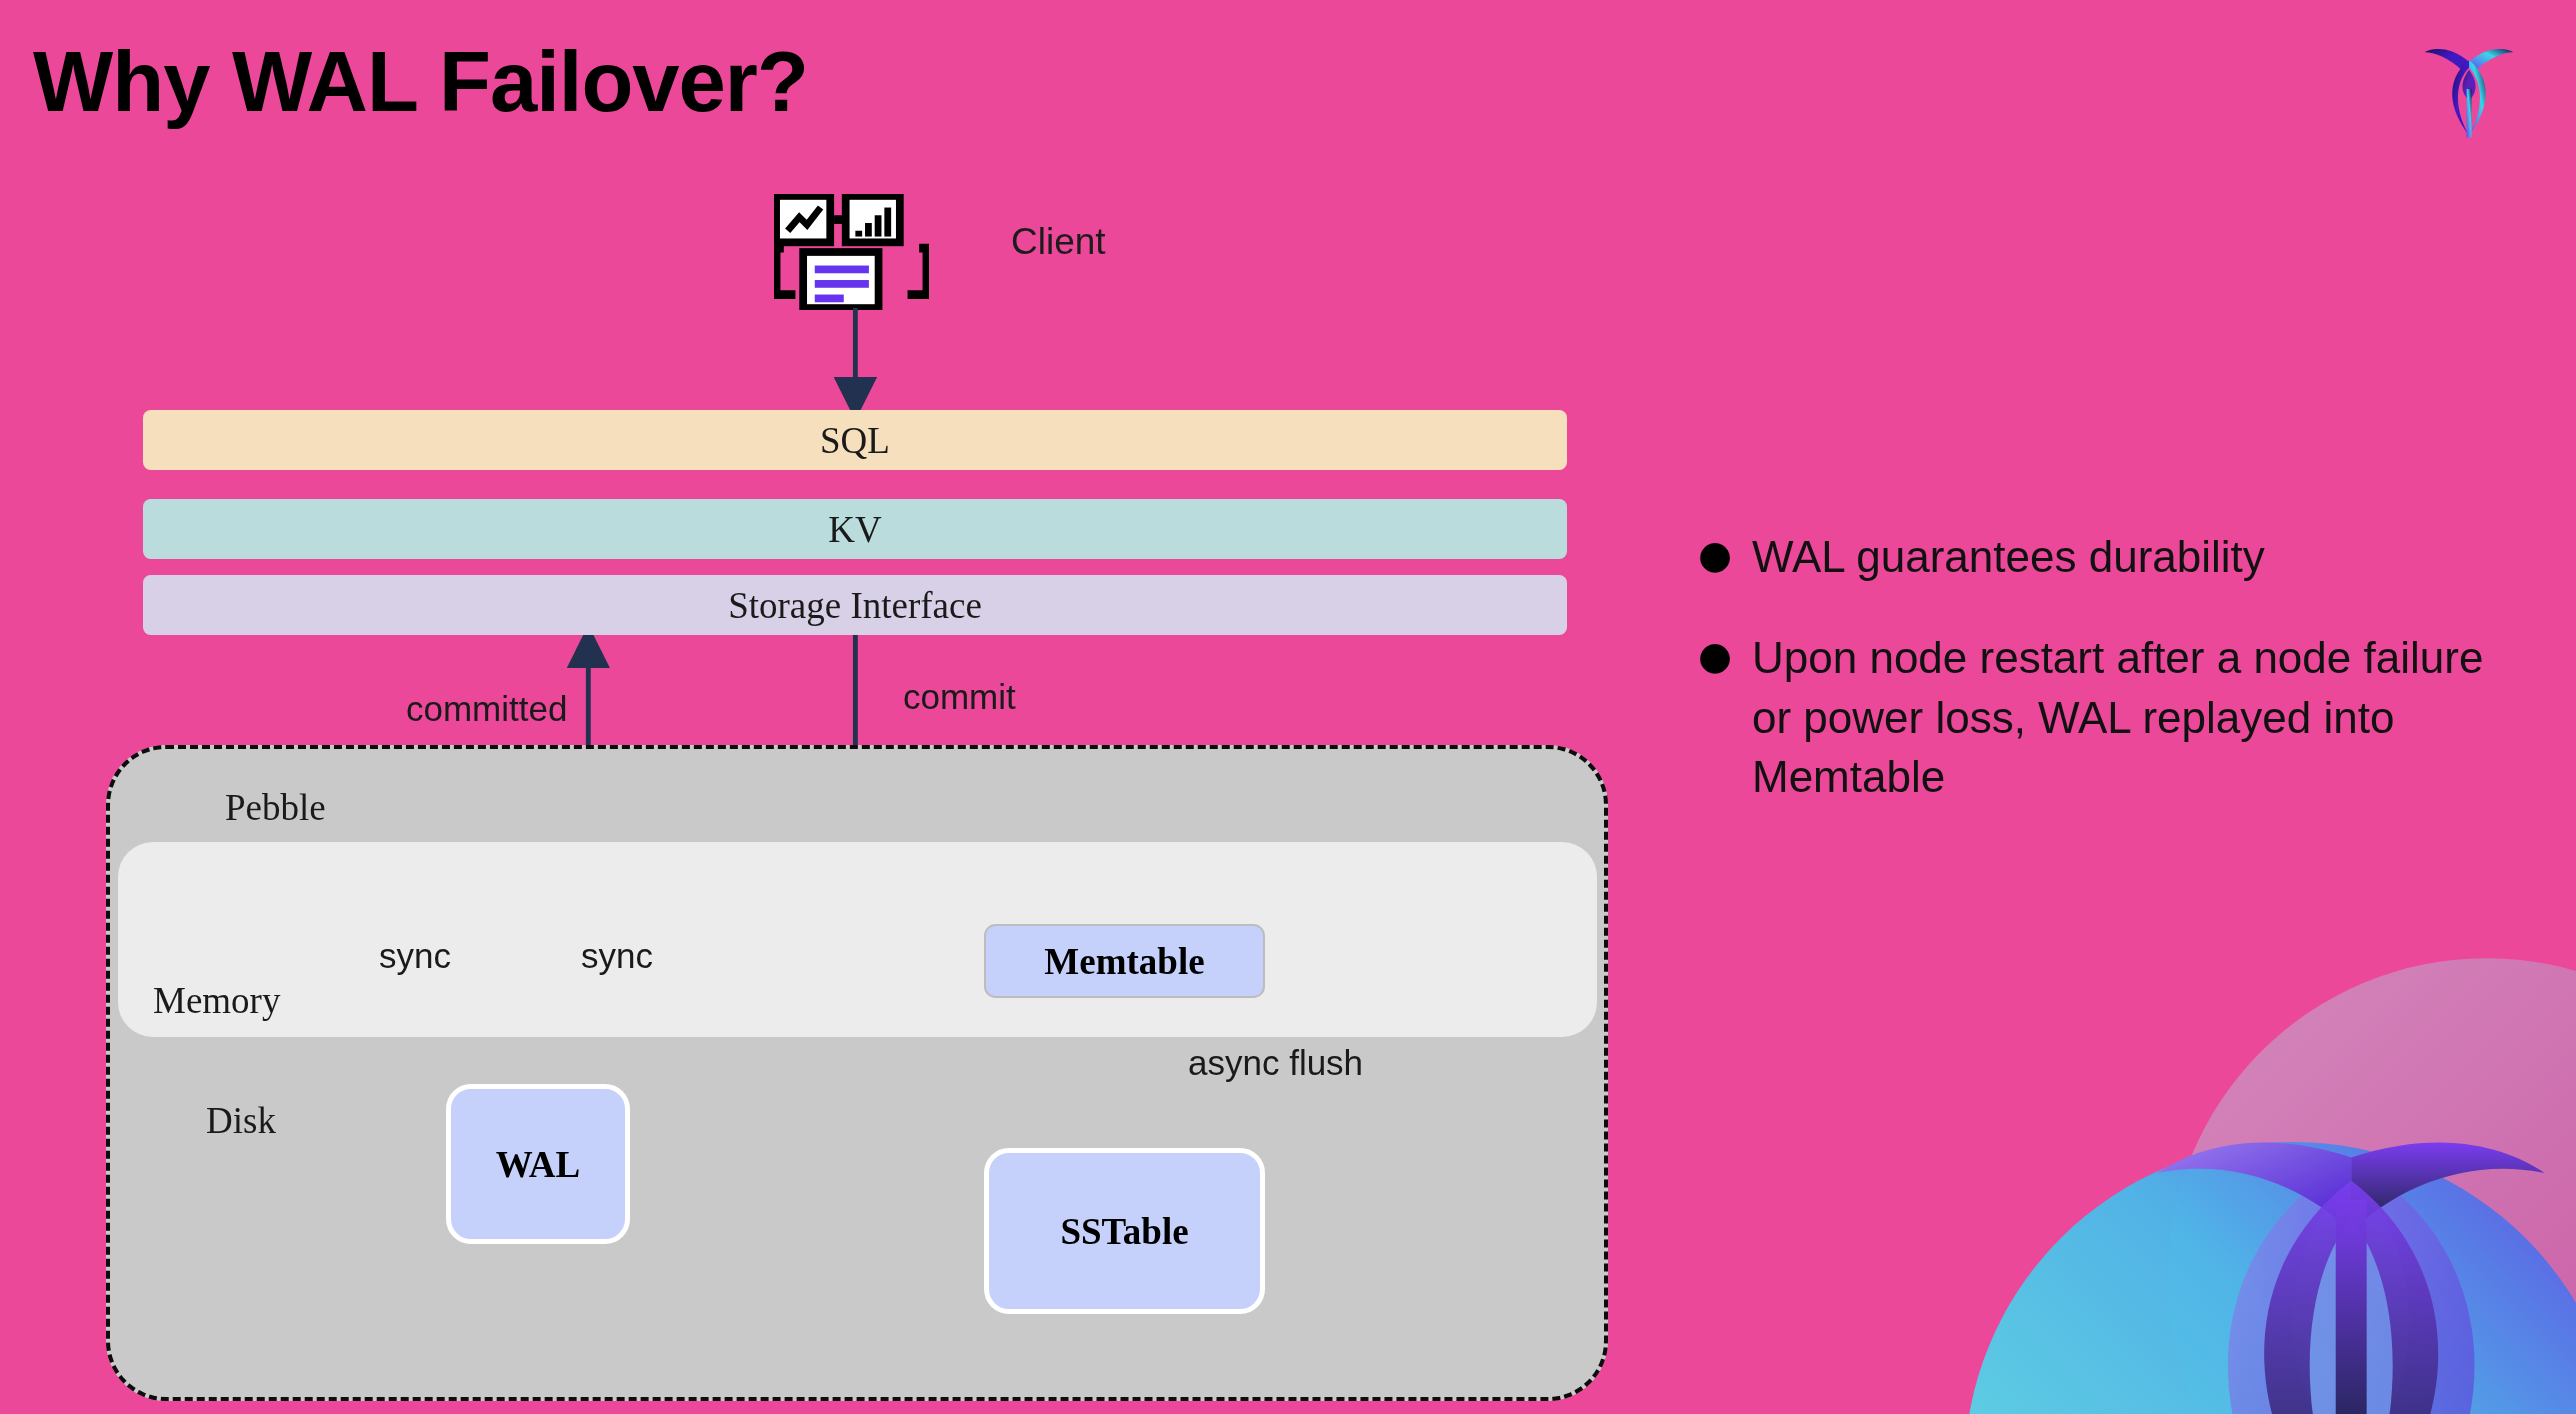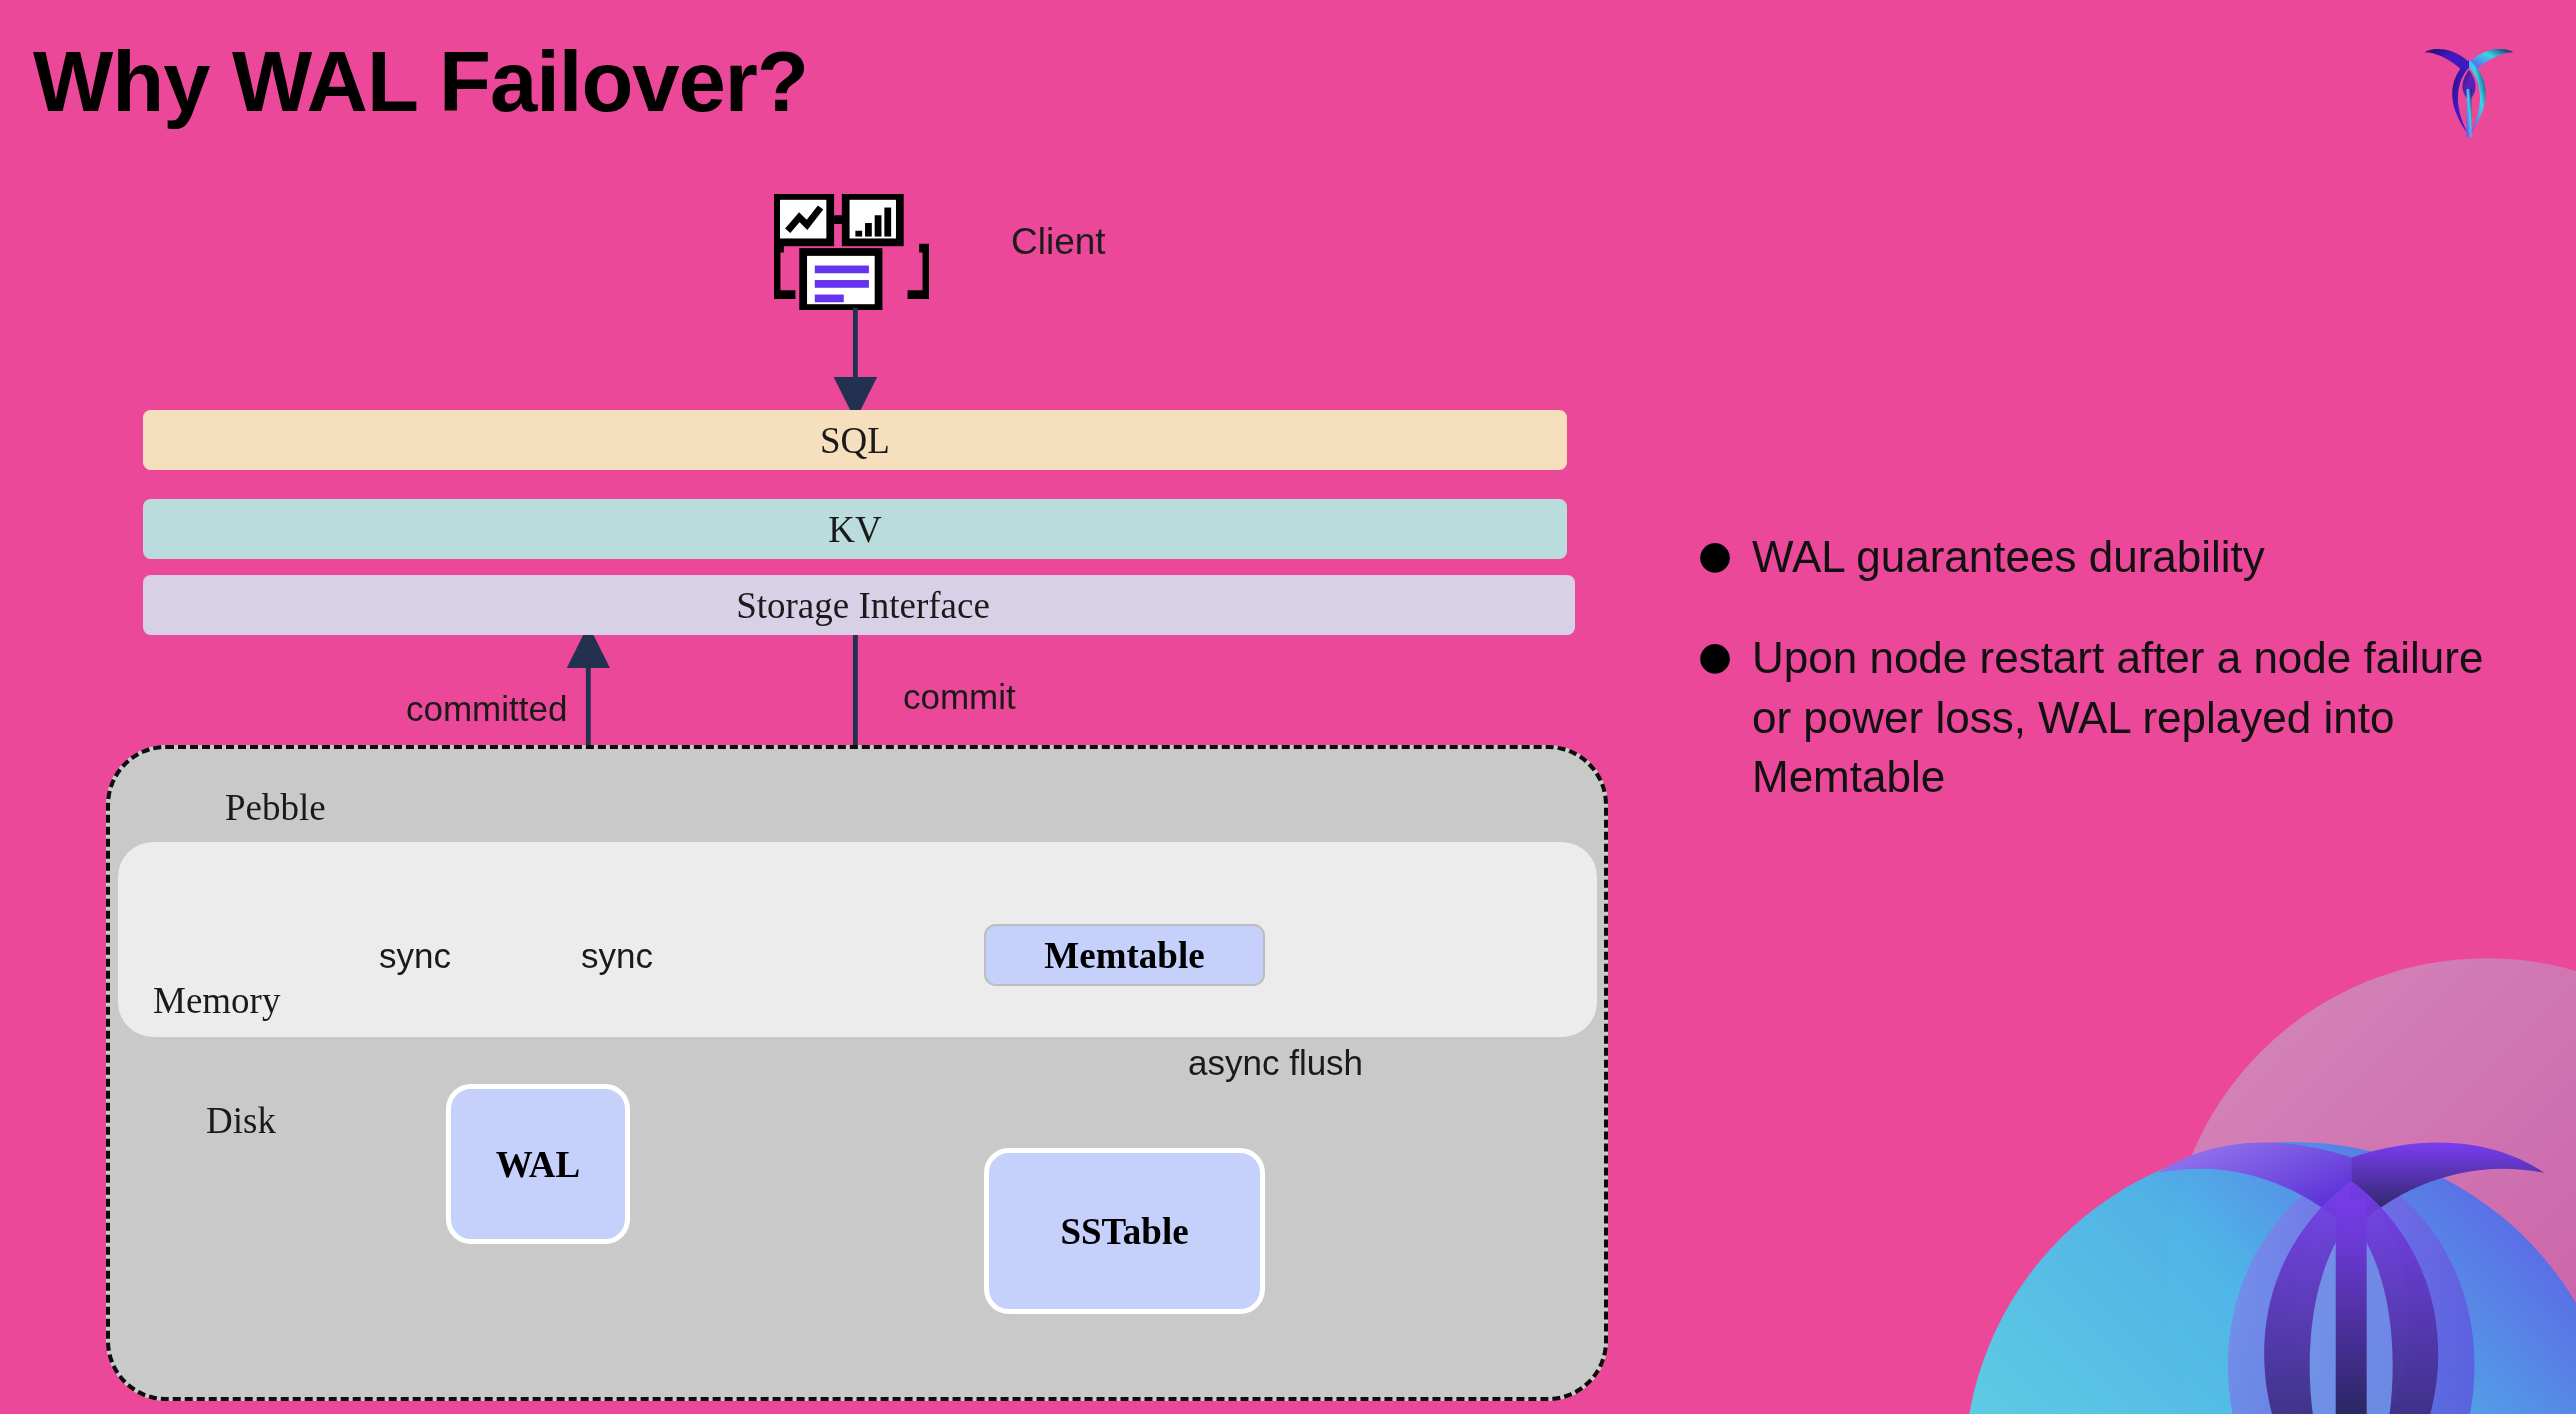--- a/index.html
+++ b/index.html
@@ -35,21 +35,21 @@
   }
 
   
   .layer-bar{
     position:absolute;left:143px;width:1424px;height:60px;border-radius:7.7px;
     display:flex;align-items:center;justify-content:center;
     font-family:"Liberation Serif", serif;font-size:37px;color:#1a1a1a;
   }
   #layer-sql{top:410px;background:#f5dfbd;}
   #layer-kv{top:499px;background:#bbdcdc;}
-  #layer-storage{top:575px;background:#d7d0e6;padding-left:8px;}
+  #layer-storage{top:575px;background:#d7d0e6;}
 
   
   #pebble-box{
     position:absolute;left:106px;top:745px;width:1502px;height:656px;
     background:#c9c9c9;border:4.8px dashed #0d0d0d;border-radius:60px;
     box-sizing:border-box;
   }
   #pebble-label{
     position:absolute;left:225px;top:786px;
     font-family:"Liberation Serif", serif;font-size:37px;color:#1a1a1a;
@@ -67,21 +67,21 @@
     font-family:"Liberation Serif", serif;font-size:37px;color:#1a1a1a;
   }
 
   
   .node{
     position:absolute;background:#c6d1fb;
     display:flex;align-items:center;justify-content:center;
     font-family:"Liberation Serif", serif;font-weight:bold;font-size:37px;color:#000;
     box-sizing:border-box;
   }
-  #node-memtable{left:984px;top:924px;width:281px;height:62px;border-radius:11.6px;border:2.9px solid #bdbdbd;}
+  #node-memtable{left:984px;top:924px;width:281px;height:74px;border-radius:11.6px;border:2.9px solid #bdbdbd;}
   #node-wal{left:446px;top:1084px;width:184px;height:160px;border-radius:25px;border:5.8px solid #ffffff;}
   #node-sstable{left:984px;top:1148px;width:281px;height:166px;border-radius:25px;border:5.8px solid #ffffff;}
 
   
   .edge-label{
     position:absolute;font-family:"Liberation Sans", sans-serif;
     font-size:35px;color:#1a1a1a;white-space:nowrap;
   }
   #lbl-committed{left:406px;top:689px;}
   #lbl-commit{left:903px;top:677px;}

